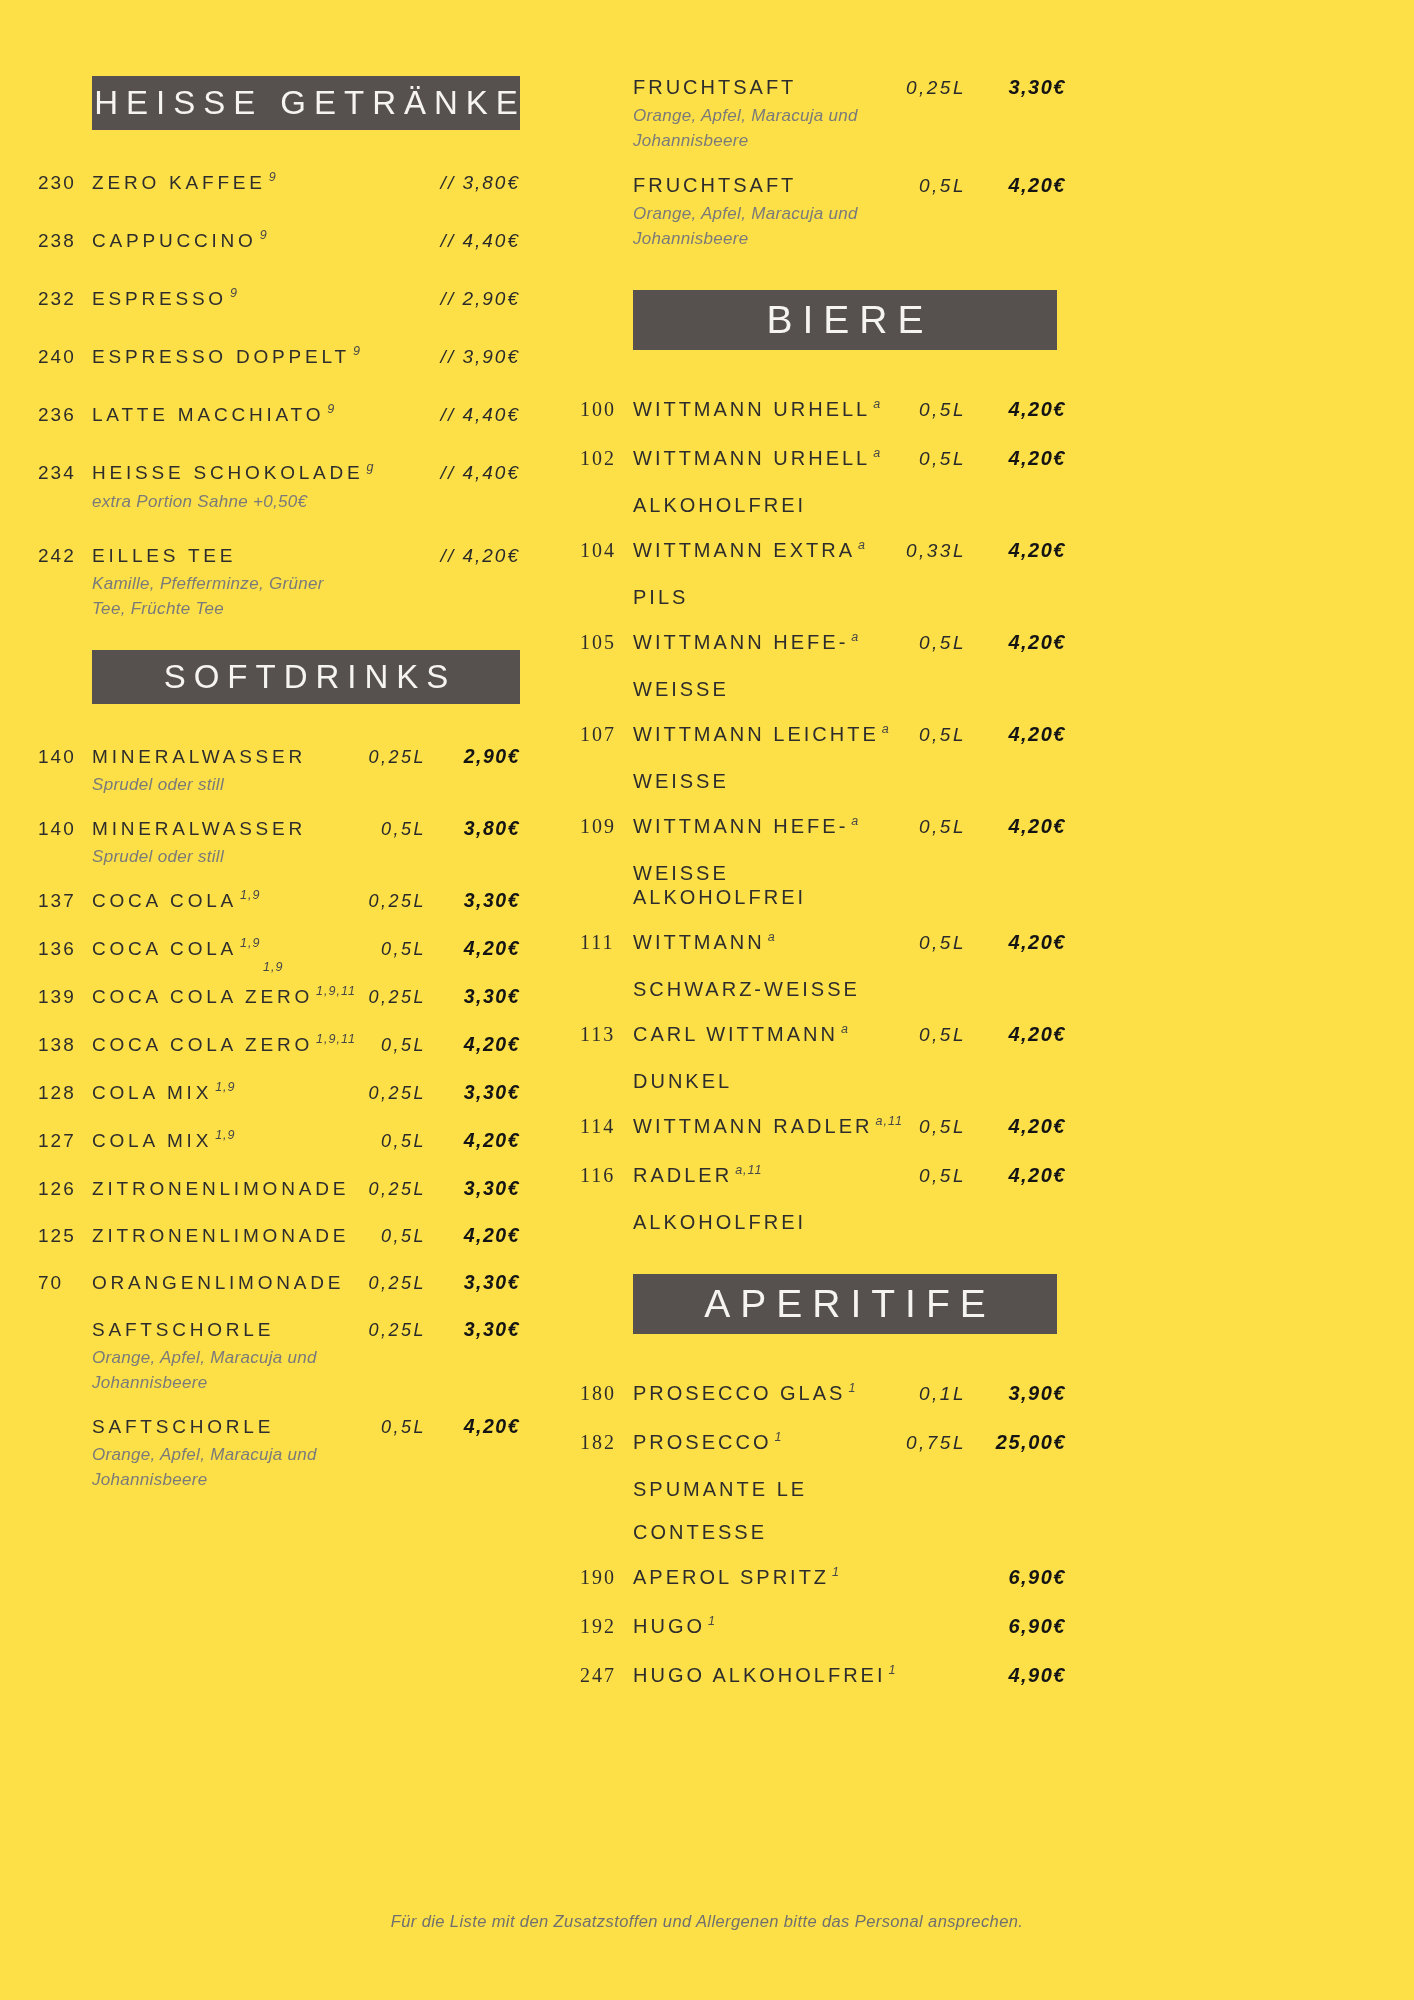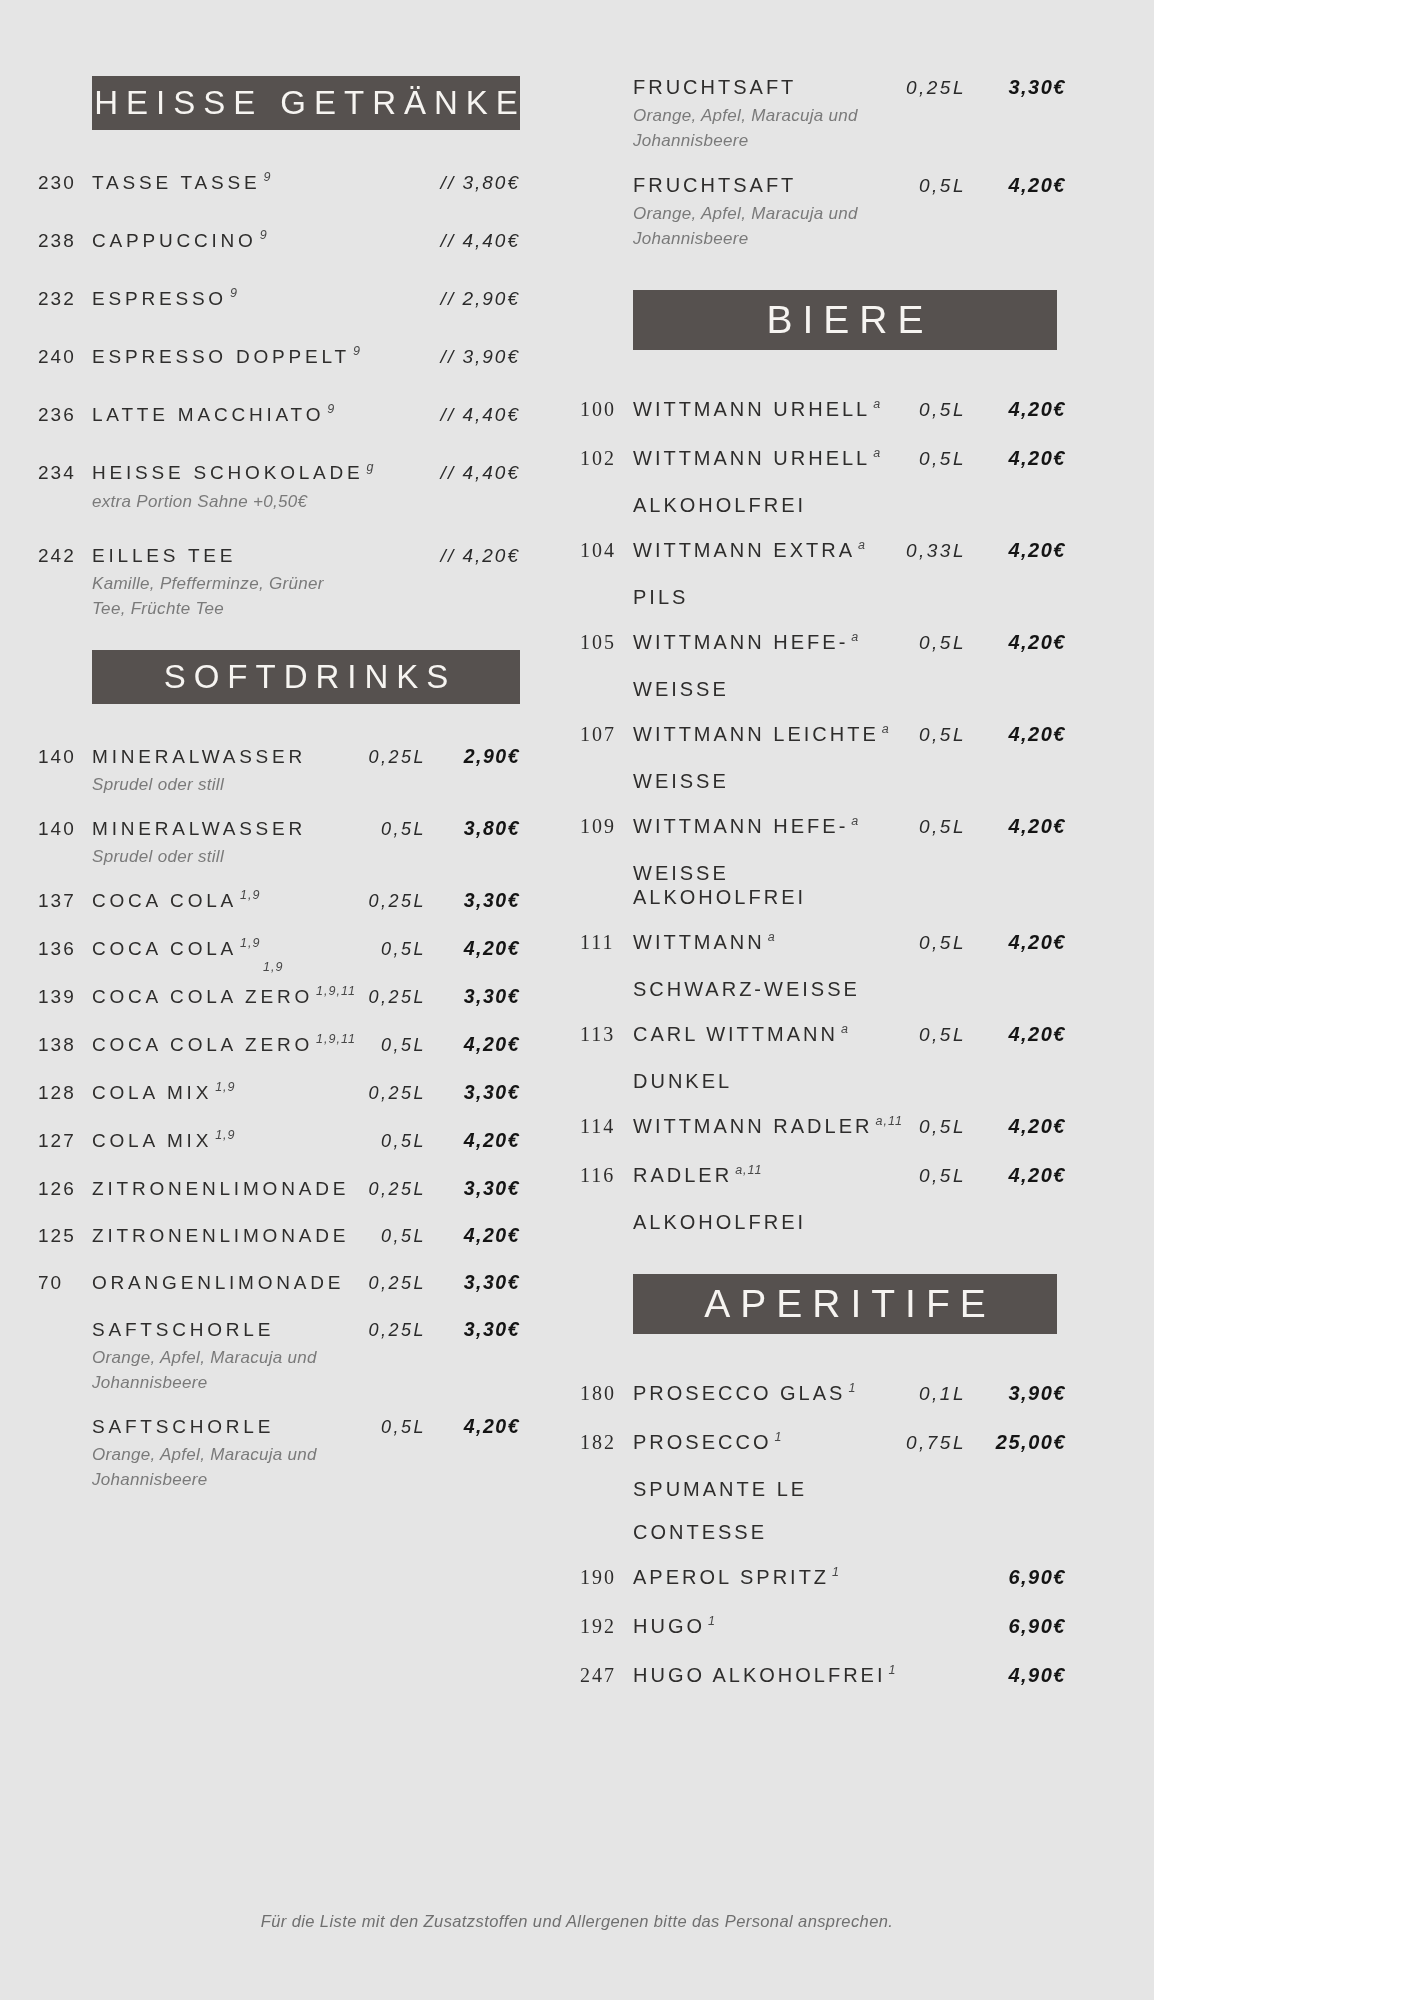--- a/index.html
+++ b/index.html
@@ -1,17 +1,17 @@
 <!DOCTYPE html>
 <html><head>
 <meta charset="utf-8">
 <style>
   html,body { margin:0; padding:0; background:#ffffff; }
   .page {
-    position:relative; width:1154px; height:2000px; background:#e5e5e5;
+    position:relative; width:1414px; height:2000px; background:#fde047;
     font-family:"Liberation Sans", sans-serif; color:#2e2d2c; overflow:hidden;
     --accent:#56514f;
   }
   .column { position:absolute; }
   .col-left  { left:38px;  top:76px; width:482px; }
   .col-right { left:580px; top:74px; width:486px; }
 
   .col-left  .section + .section { margin-top:26px; }
   .col-right .section + .section { margin-top:40px; }
 
@@ -76,21 +76,21 @@
 
 <div class="page" style="--accent: #56514f;">
   <div class="column col-left">
       <div class="section sec-slash">
         <div class="section-header">
           <span class="title">HEISSE GETRÄNKE</span>
         </div>
         <div class="row">
           <span class="num">230</span>
           <div class="body">
-            <div class="nameline"><span class="name">TASSE TASSE</span><span class="sup">9</span></div>
+            <div class="nameline"><span class="name">ZERO KAFFEE</span><span class="sup">9</span></div>
           </div>
           <span class="price">// 3,80€</span>
         </div>
         <div class="row">
           <span class="num">238</span>
           <div class="body">
             <div class="nameline"><span class="name">CAPPUCCINO</span><span class="sup">9</span></div>
           </div>
           <span class="price">// 4,40€</span>
         </div>

